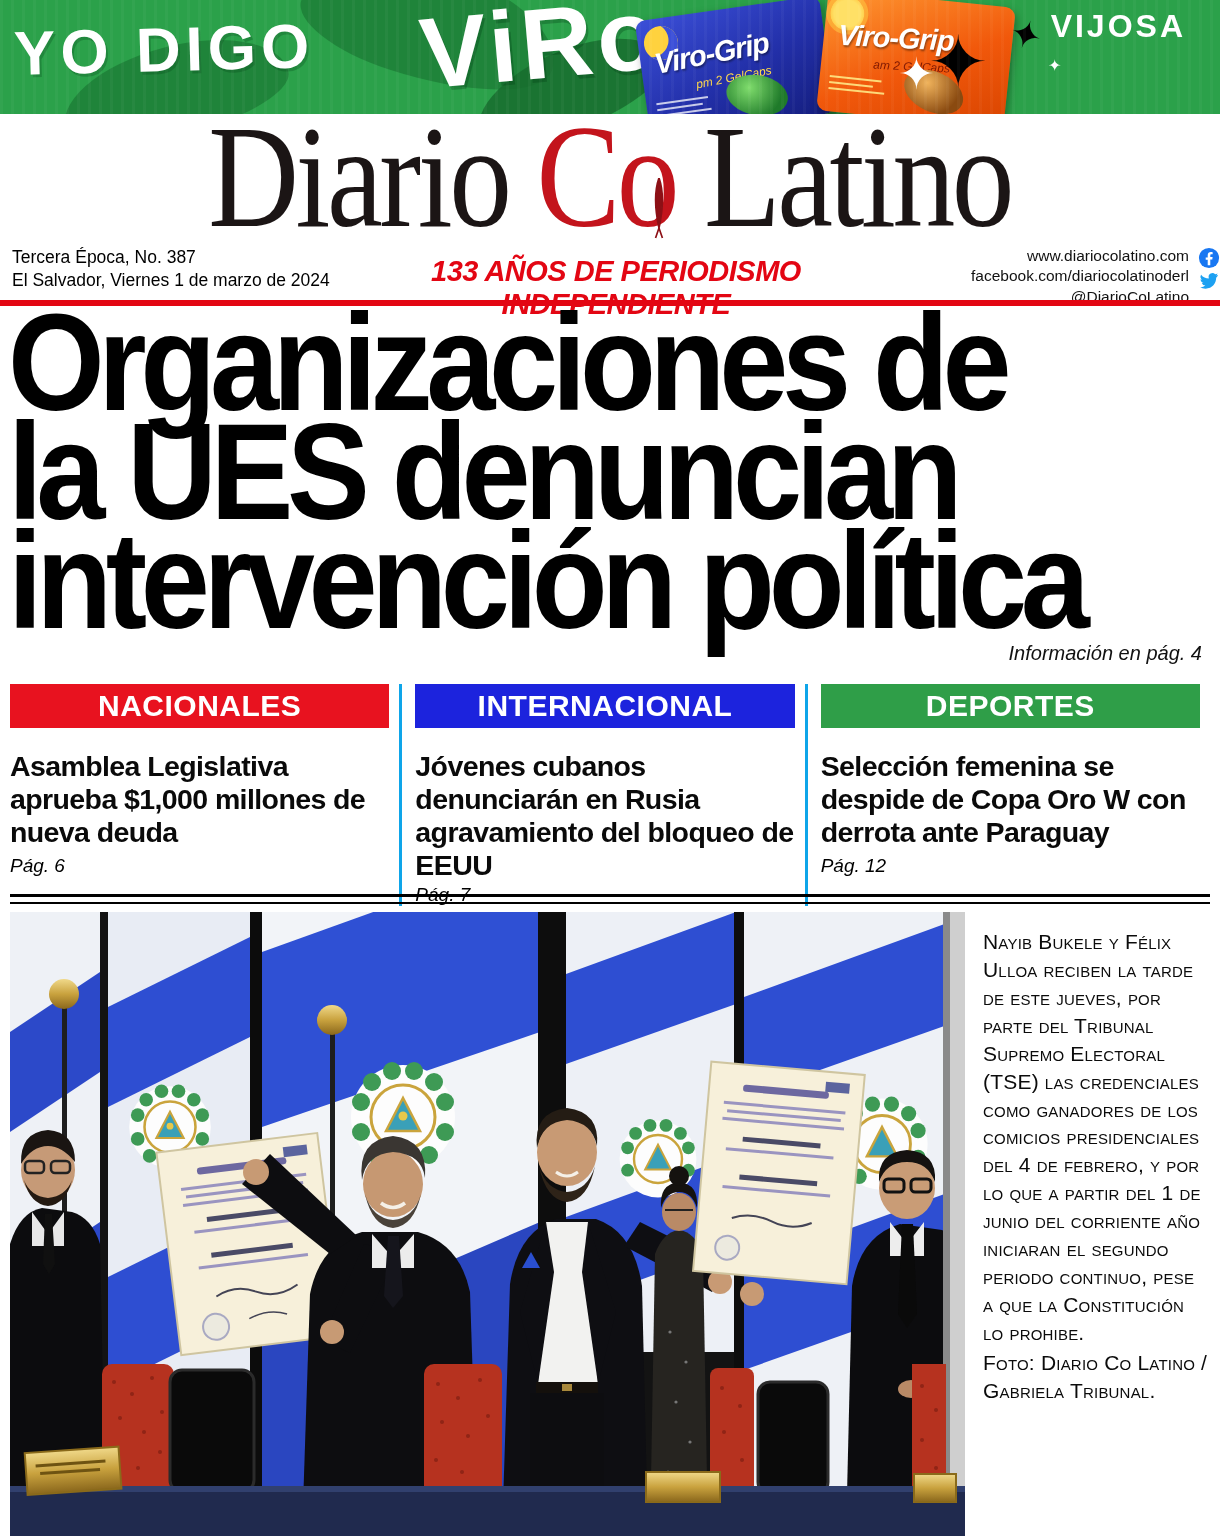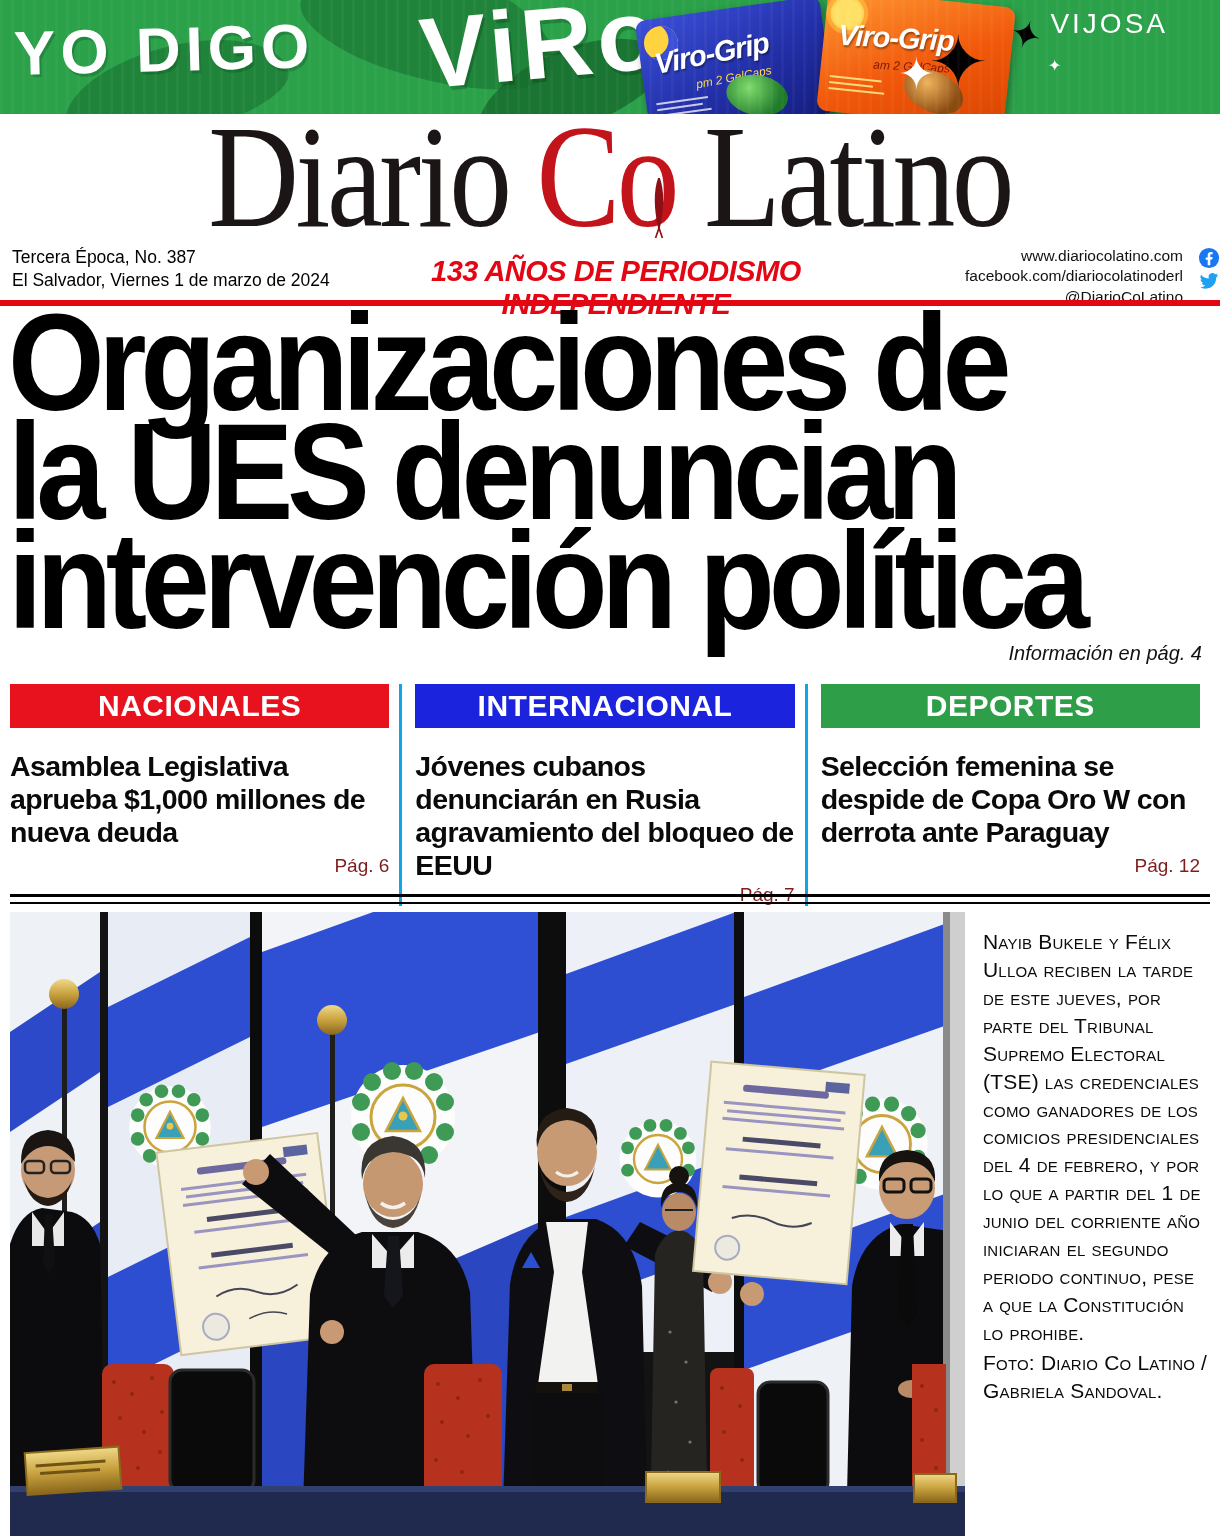--- a/index.html
+++ b/index.html
@@ -9,21 +9,21 @@
   
   .ad-banner{position:absolute;left:0;top:0;width:1220px;height:114px;background:#2ba14a;overflow:hidden;}
   .ad-banner::after{content:"";position:absolute;inset:0;
         background-image:repeating-linear-gradient(90deg,rgba(255,255,255,.07) 0 3px,transparent 3px 11px);
         opacity:.5;pointer-events:none;}
   .leaf{position:absolute;background:#1d7f37;border-radius:55% 45% 60% 40%/65% 55% 45% 35%;opacity:.85;}
   .slogan1{position:absolute;left:14px;top:14px;font-size:62px;font-weight:900;color:#fff;
         letter-spacing:5px;transform:rotate(-1.5deg);text-shadow:2px 3px 0 rgba(0,60,20,.25);}
   .slogan2{position:absolute;left:420px;top:-14px;font-size:100px;font-weight:900;color:#fff;
         letter-spacing:4px;transform:rotate(-5deg);text-shadow:2px 4px 0 rgba(0,60,20,.3);}
-  .brand-vijosa{position:absolute;right:52px;top:8px;font-size:28px;font-weight:400;color:#fff;letter-spacing:3px;}
+  .brand-vijosa{position:absolute;right:34px;top:8px;font-size:32px;font-weight:700;color:#fff;letter-spacing:3px;}
   .sachet{position:absolute;border-radius:10px;box-shadow:2px 4px 8px rgba(0,0,0,.35);}
   .sachet .vg{position:absolute;left:14px;top:26px;font-style:italic;font-weight:900;color:#fff;
         font-size:29px;letter-spacing:-1px;text-shadow:1px 2px 2px rgba(0,0,0,.4);transform:rotate(-3deg);}
   .sachet .sub{position:absolute;left:52px;top:62px;font-style:italic;font-size:12px;transform:rotate(-3deg);}
   .sachet-blue{left:642px;top:8px;width:186px;height:118px;transform:rotate(-8deg);
         background:linear-gradient(155deg,#3b4fd8 0%,#222fa8 55%,#141d7d 100%);}
   .sachet-blue .sub{color:#ffd84a;}
   .sachet-orange{left:822px;top:-2px;width:188px;height:122px;transform:rotate(6deg);
         background:linear-gradient(155deg,#ff9a33 0%,#f1580b 55%,#d84400 100%);}
   .sachet-orange .sub{color:#7c1600;}
@@ -42,40 +42,40 @@
   .masthead{position:absolute;left:0;top:114px;width:1220px;height:192px;background:#fff;}
   .brand-row{text-align:center;height:128px;line-height:1;margin-top:2px;}
   .brand{display:inline-block;font-family:"Liberation Serif",serif;font-weight:400;font-size:146px;
         line-height:.84;letter-spacing:-4px;transform:scaleX(.86);transform-origin:center top;color:#1b1515;white-space:nowrap;}
   .brand .co{color:#c3141c;position:relative;}
   .phoenix{position:absolute;right:10px;bottom:16px;width:20px;height:64px;}
   .info-row{display:flex;align-items:flex-start;padding:2px 0 0 12px;}
   .edition{width:330px;font-size:17.5px;line-height:1.3;color:#000;}
   .tagline{flex:1;text-align:center;color:#e30613;font-weight:900;font-style:italic;
         font-size:29px;letter-spacing:-.5px;padding-top:9px;}
-  .contact{width:330px;display:flex;justify-content:flex-end;gap:15px;}
+  .contact{width:330px;display:flex;justify-content:flex-end;gap:9px;}
   .contact-lines{text-align:right;font-size:15.5px;line-height:1.32;color:#111;}
   .social-icons{display:flex;flex-direction:column;gap:3px;padding-top:1px;}
   .red-rule{position:absolute;left:0;bottom:0;width:100%;height:6px;background:#e30613;}
 
   
   .headline{position:absolute;left:8px;top:308px;width:1210px;}
   .hl{font-weight:900;font-size:138px;line-height:.79;letter-spacing:-7px;white-space:nowrap;
       transform:scaleX(.9);transform-origin:left top;color:#000;}
   .kicker{position:absolute;right:18px;top:642px;font-style:italic;font-size:20px;color:#111;}
 
   
   .sections{position:absolute;left:10px;top:684px;width:1200px;display:flex;}
   .col{flex:1 1 0;padding-right:10px;min-width:0;}
   .col + .col{border-left:3px solid #0ea5e9;padding-left:13px;}
   .sec-head{height:44px;line-height:44px;text-align:center;color:#fff;font-weight:900;
         font-size:30px;letter-spacing:.5px;}
   .teaser{margin-top:22px;font-weight:900;font-size:28.5px;line-height:1.16;letter-spacing:-.6px;
         color:#0a0a0a;min-height:103px;}
-  .pag{text-align:right;font-size:19px;margin-top:2px;color:#7f1d1d;}
+  .pag{font-style:italic;font-size:19px;margin-top:2px;color:#000000;}
   .double-rule{position:absolute;left:10px;top:894px;width:1200px;height:5px;
         border-top:3px solid #000;border-bottom:2px solid #000;}
 
   
   .bottom{position:absolute;left:10px;top:912px;width:1198px;display:flex;gap:18px;}
   .photo{width:955px;height:624px;flex:0 0 auto;background:#101010;position:relative;overflow:hidden;}
   .photo svg{display:block;width:100%;height:100%;}
   .caption{flex:1;padding-top:16px;font-size:21px;line-height:1.33;color:#0b0b0b;
         font-variant:small-caps;letter-spacing:.2px;}
   .credit{margin-top:2px;}
@@ -448,17 +448,17 @@
           <rect x="16" y="538" width="94" height="42" fill="url(#gold)" stroke="#8a6a1a" stroke-width="2"></rect>
           <rect x="26" y="550" width="70" height="3" fill="#6e5312"></rect>
           <rect x="30" y="558" width="60" height="3" fill="#6e5312"></rect>
         </g>
         <rect x="636" y="560" width="74" height="30" fill="url(#gold)" stroke="#8a6a1a" stroke-width="2"></rect>
         <rect x="904" y="562" width="42" height="28" fill="url(#gold)" stroke="#8a6a1a" stroke-width="2"></rect>
       </svg>
     </div>
     <div class="caption">
       <span>Nayib Bukele y Félix Ulloa reciben la tarde de este jueves, por parte del Tribunal Supremo Electoral (TSE) las credenciales como ganadores de los comicios presidenciales del 4 de febrero, y por lo que a partir del 1 de junio del corriente año iniciaran el segundo periodo continuo, pese a que la Constitución lo prohibe.</span>
-      <div class="credit">Foto: Diario Co Latino / Gabriela Sandoval.</div>
+      <div class="credit">Foto: Diario Co Latino / Gabriela Tribunal.</div>
     </div>
   </div>
 
 </div>
 
 </body></html>

